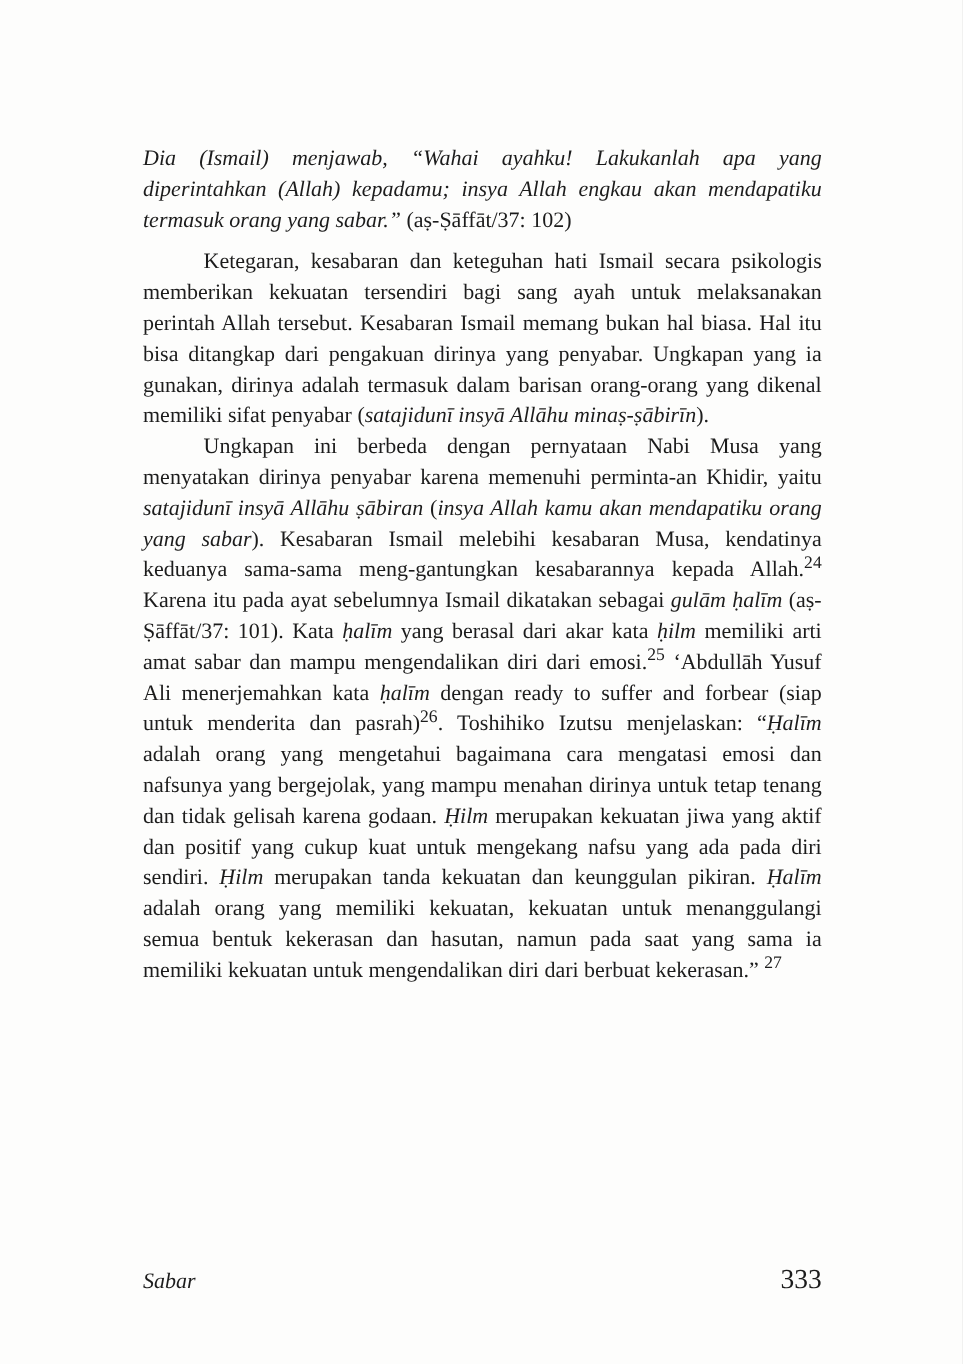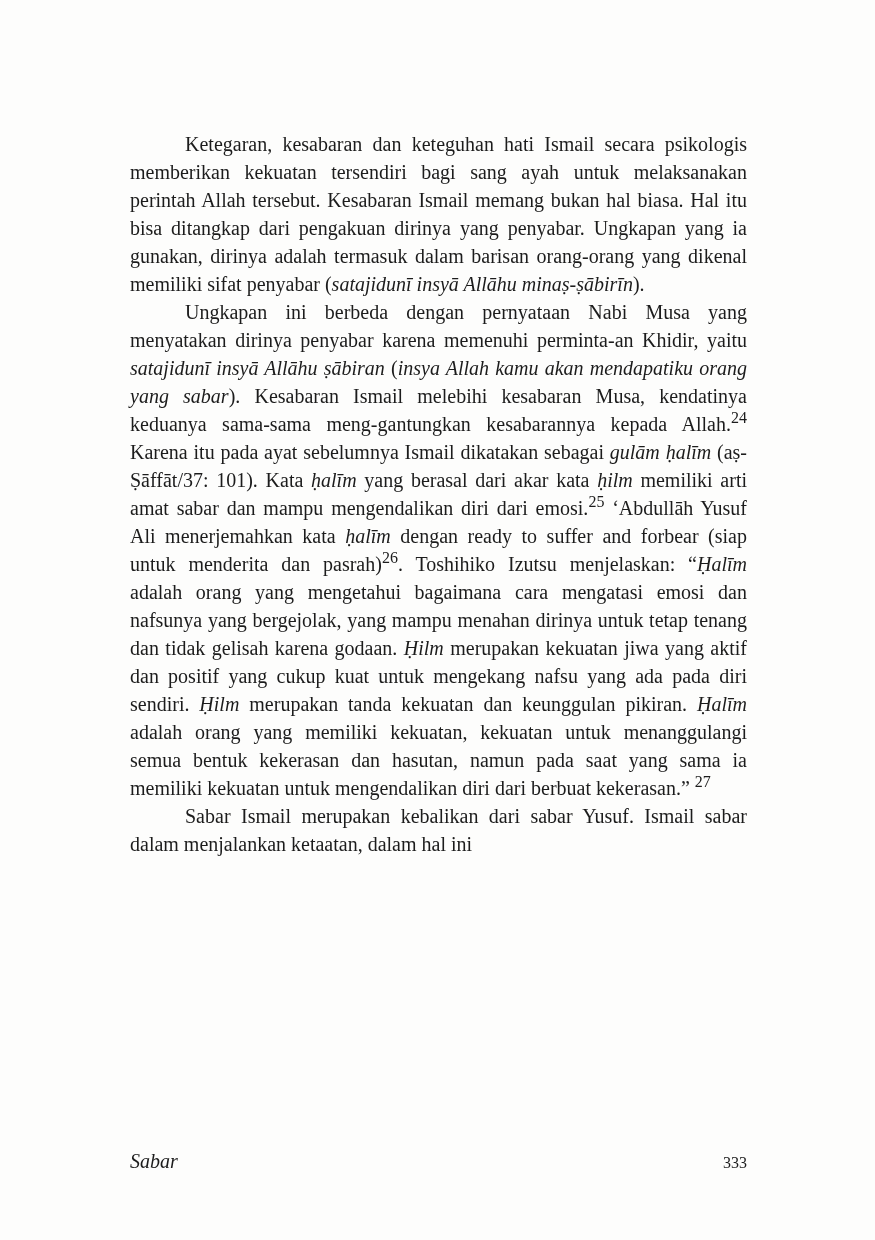--- a/index.html
+++ b/index.html
@@ -52,29 +52,29 @@
     width: 617px;
     display: flex;
     justify-content: space-between;
     align-items: baseline;
   }
   .footer .running-title {
     font-style: italic;
     font-size: 20px;
   }
   .footer .page-number {
-    font-size: 16px;
+    font-size: 25px;
   }
 </style>
 </head>
 <body>
 
 <div class="page">
   <div class="content">
+      <p class="quote"><i>Dia (Ismail) menjawab, “Wahai ayahku! Lakukanlah apa yang diperintahkan (Allah) kepadamu; insya Allah engkau akan mendapatiku termasuk orang yang sabar.” </i><span>(aṣ-Ṣāffāt/37: 102)</span></p>
       <p class="body"><span>Ketegaran, kesabaran dan keteguhan hati Ismail secara psikologis memberikan kekuatan tersendiri bagi sang ayah untuk melaksanakan perintah Allah tersebut. Kesabaran Ismail memang bukan hal biasa. Hal itu bisa ditangkap dari pengakuan dirinya yang penyabar. Ungkapan yang ia gunakan, dirinya adalah termasuk dalam barisan orang-orang yang dikenal memiliki sifat penyabar (</span><i>satajidunī insyā Allāhu minaṣ-ṣābirīn</i><span>).</span></p>
       <p class="body"><span>Ungkapan ini berbeda dengan pernyataan Nabi Musa yang menyatakan dirinya penyabar karena memenuhi perminta-an Khidir, yaitu </span><i>satajidunī insyā Allāhu ṣābiran</i><span> (</span><i>insya Allah kamu akan mendapatiku orang yang sabar</i><span>). Kesabaran Ismail melebihi kesabaran Musa, kendatinya keduanya sama-sama meng-gantungkan kesabarannya kepada Allah.</span><sup>24</sup><span> Karena itu pada ayat sebelumnya Ismail dikatakan sebagai </span><i>gulām ḥalīm</i><span> (aṣ-Ṣāffāt/37: 101). Kata </span><i>ḥalīm</i><span> yang berasal dari akar kata </span><i>ḥilm</i><span> memiliki arti amat sabar dan mampu mengendalikan diri dari emosi.</span><sup>25</sup><span> ‘Abdullāh Yusuf Ali menerjemahkan kata </span><i>ḥalīm</i><span> dengan ready to suffer and forbear (siap untuk menderita dan pasrah)</span><sup>26</sup><span>. Toshihiko Izutsu menjelaskan: “</span><i>Ḥalīm</i><span> adalah orang yang mengetahui bagaimana cara mengatasi emosi dan nafsunya yang bergejolak, yang mampu menahan dirinya untuk tetap tenang dan tidak gelisah karena godaan. </span><i>Ḥilm</i><span> merupakan kekuatan jiwa yang aktif dan positif yang cukup kuat untuk mengekang nafsu yang ada pada diri sendiri. </span><i>Ḥilm</i><span> merupakan tanda kekuatan dan keunggulan pikiran. </span><i>Ḥalīm</i><span> adalah orang yang memiliki kekuatan, kekuatan untuk menanggulangi semua bentuk kekerasan dan hasutan, namun pada saat yang sama ia memiliki kekuatan untuk mengendalikan diri dari berbuat kekerasan.” </span><sup>27</sup></p>
-      <p class="body"><span>Sabar Ismail merupakan kebalikan dari sabar Yusuf. Ismail sabar dalam menjalankan ketaatan, dalam hal ini</span></p>
     </div>
   <div class="footer">
     <span class="running-title">Sabar</span>
     <span class="page-number">333</span>
   </div>
 </div>
 
 </body></html>

